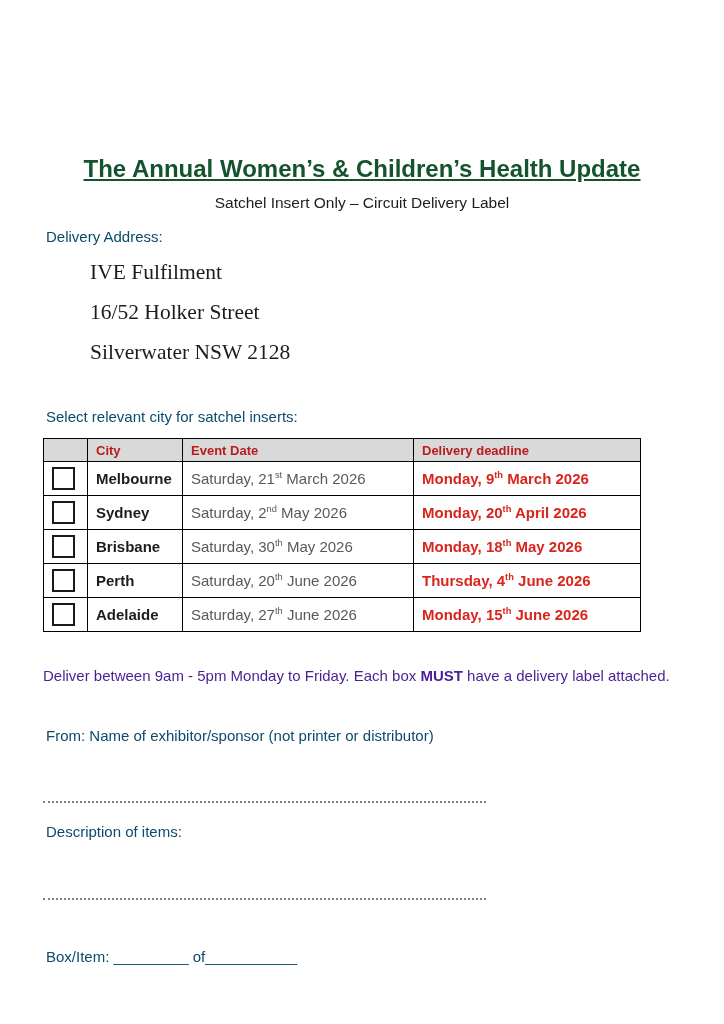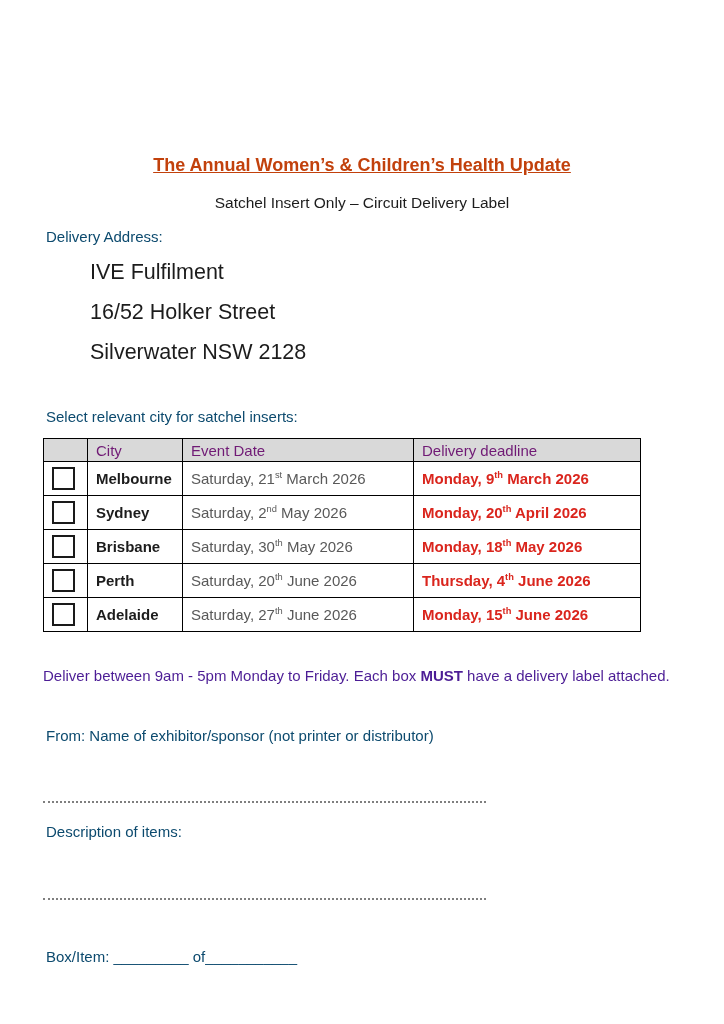--- a/index.html
+++ b/index.html
@@ -13,43 +13,43 @@
     background:#1377be;border-radius:16px;
   }
   .logo svg{position:absolute;left:40px;top:3px;}
   .wordmark{
     position:absolute;left:0;right:0;bottom:5px;text-align:center;
     color:#ffffff;font-size:28px;font-weight:700;letter-spacing:-1px;
   }
   
   .title{
     position:absolute;left:0;top:155px;width:100%;text-align:center;
-    font-size:18px;font-weight:700;color:#c2410c;text-decoration:underline;
+    font-size:24px;font-weight:700;color:#14532d;text-decoration:underline;
   }
   .subtitle{
     position:absolute;left:0;top:194px;width:100%;text-align:center;
     font-size:15.5px;font-weight:400;color:#1d1d1d;
   }
   .label{position:absolute;left:46px;font-size:15px;color:#0c4a6e;}
   .delivery-label{top:228px;}
   .address{
     position:absolute;left:90px;top:252px;
-    font-size:21.5px;color:#1c1c1c;line-height:40px;
+    font-size:21.5px;color:#1c1c1c;line-height:40px;font-family:Liberation Serif, serif;
   }
   .select-label{top:408px;}
   
   table.city-table{
     position:absolute;left:43px;top:438px;border-collapse:collapse;
     font-size:15px;table-layout:fixed;
   }
   table.city-table td,table.city-table th{
     border:1px solid #000;padding:0 0 0 8px;text-align:left;vertical-align:middle;
   }
   table.city-table th{
-    background:#d9d9d9;height:22px;font-weight:400;color:#701a75;font-size:15px;
+    background:#d9d9d9;height:22px;font-weight:700;color:#b91c1c;font-size:13px;
   }
   table.city-table td{height:33px;}
   .col-cb{width:44px;}
   .col-city{width:95px;}
   .col-event{width:231px;}
   .col-deadline{width:227px;}
   td.cb-cell{padding-left:13px;}
   .checkbox{
     display:inline-block;width:19px;height:19px;background:#fff;
     border:2px solid #1a1a1a;vertical-align:middle;

